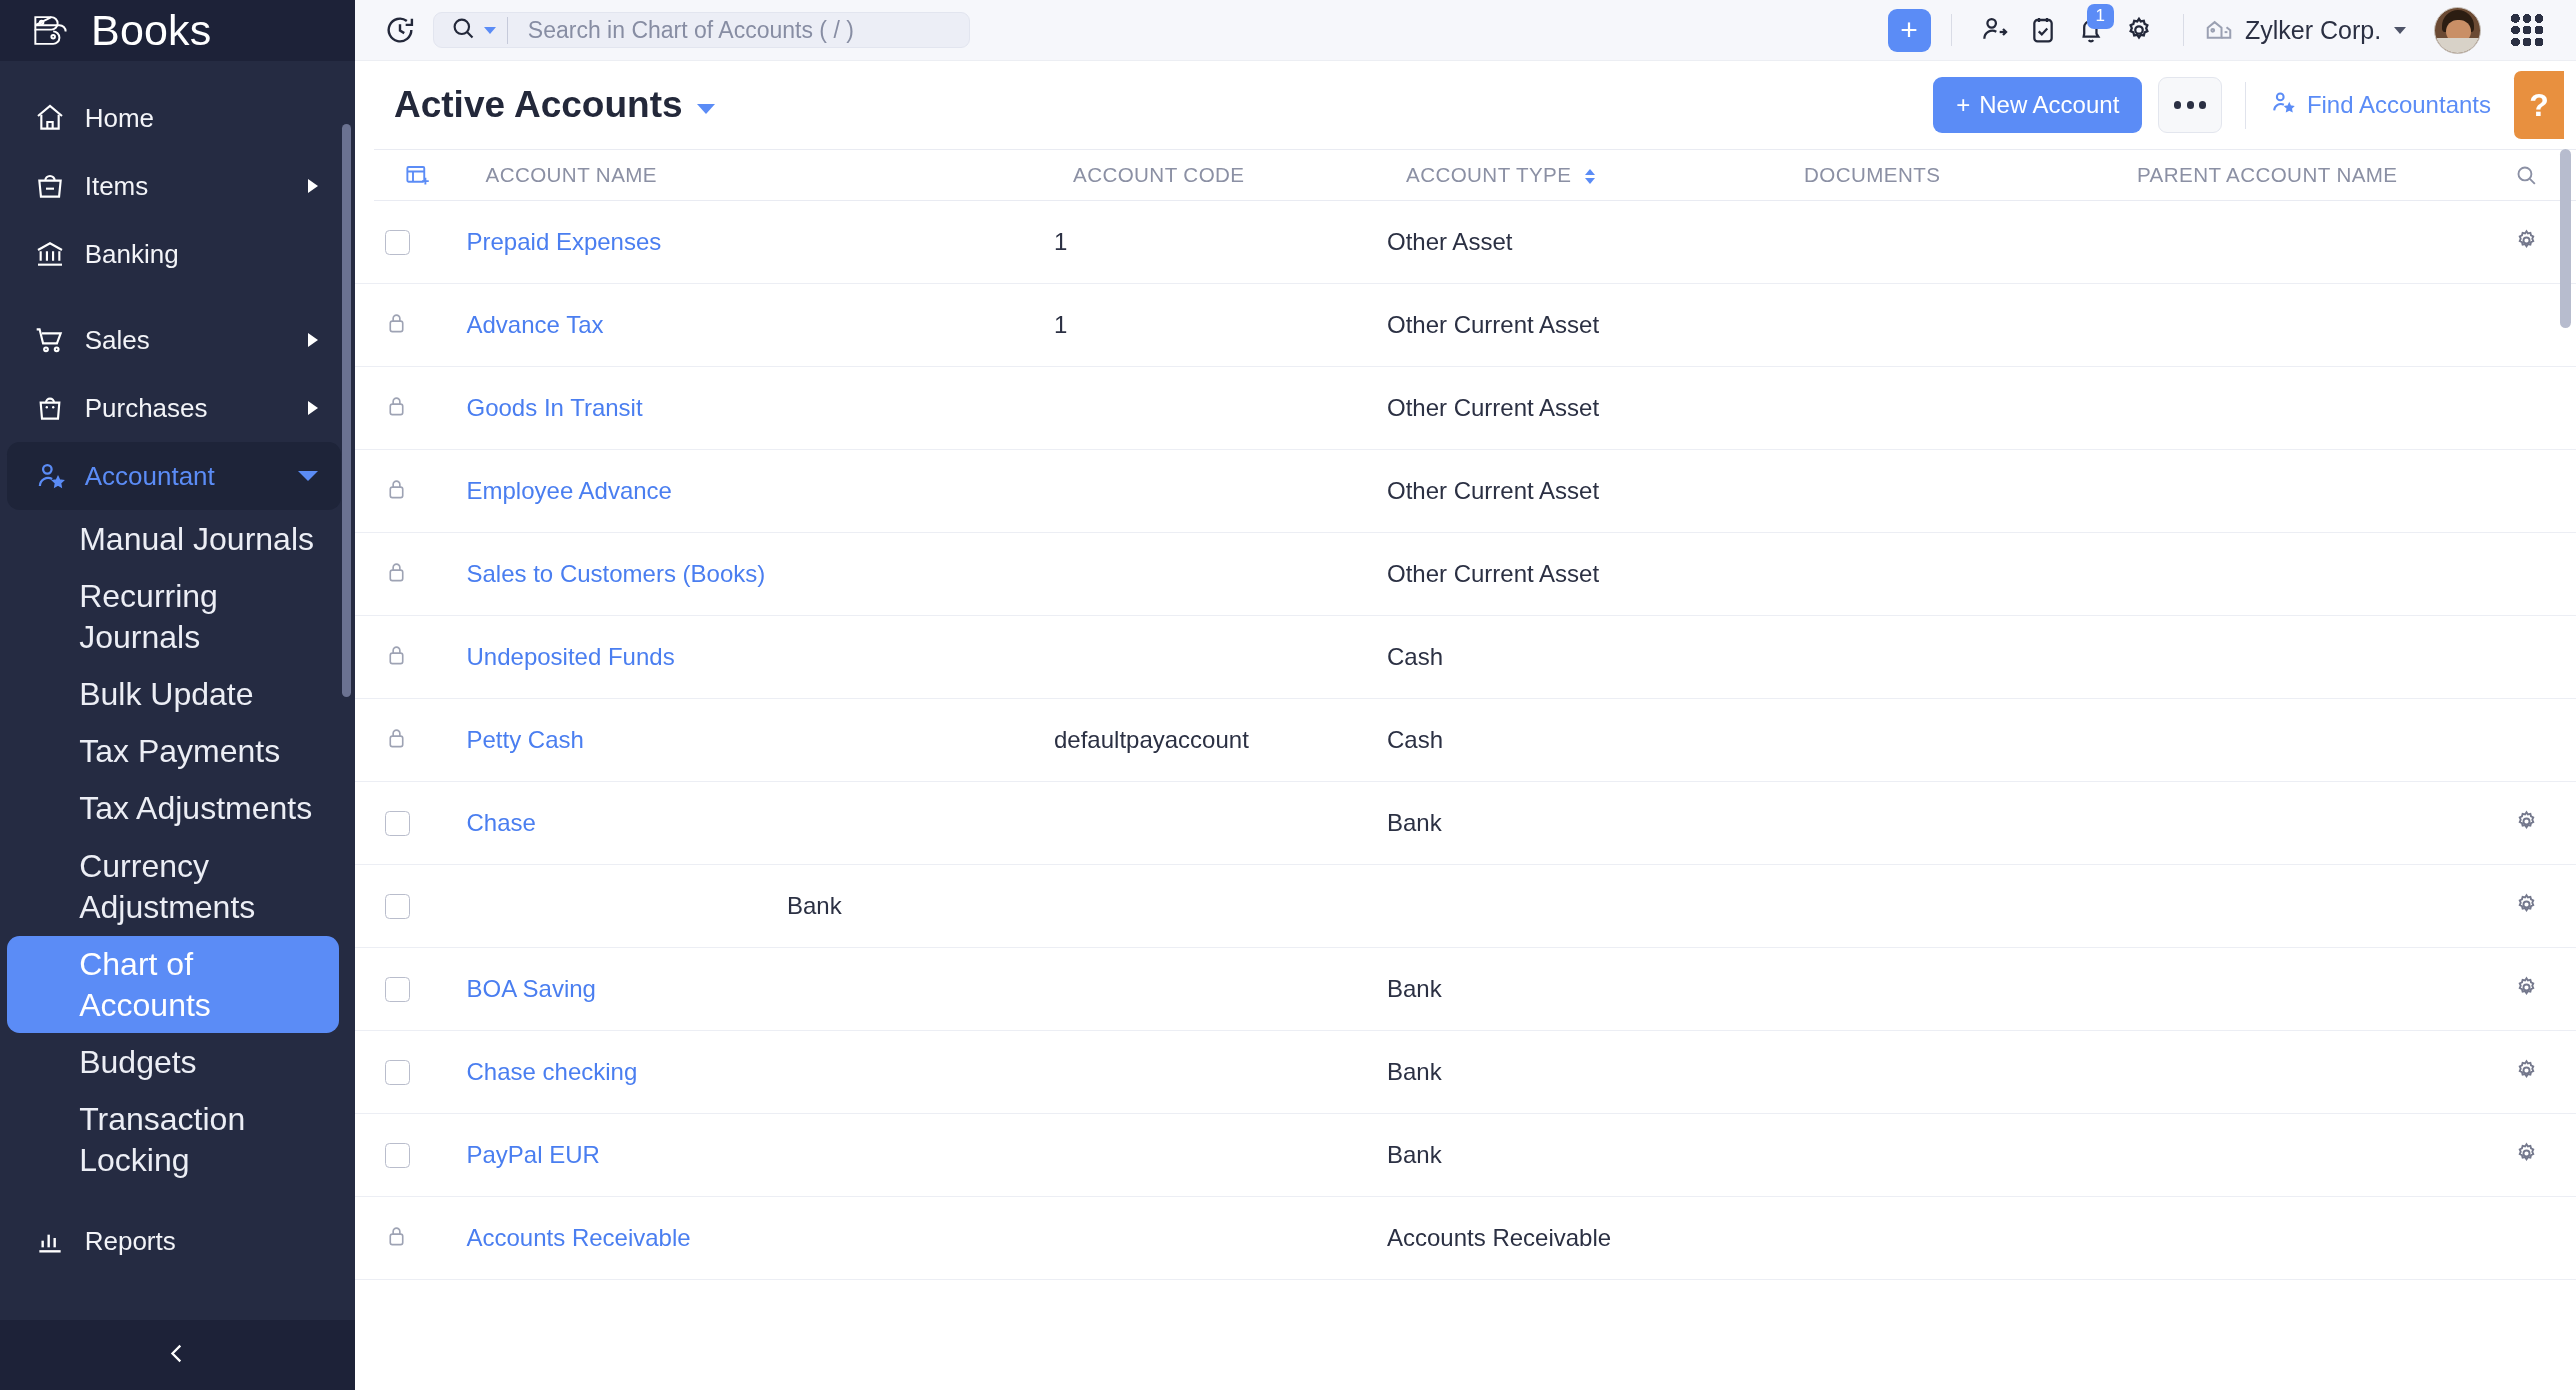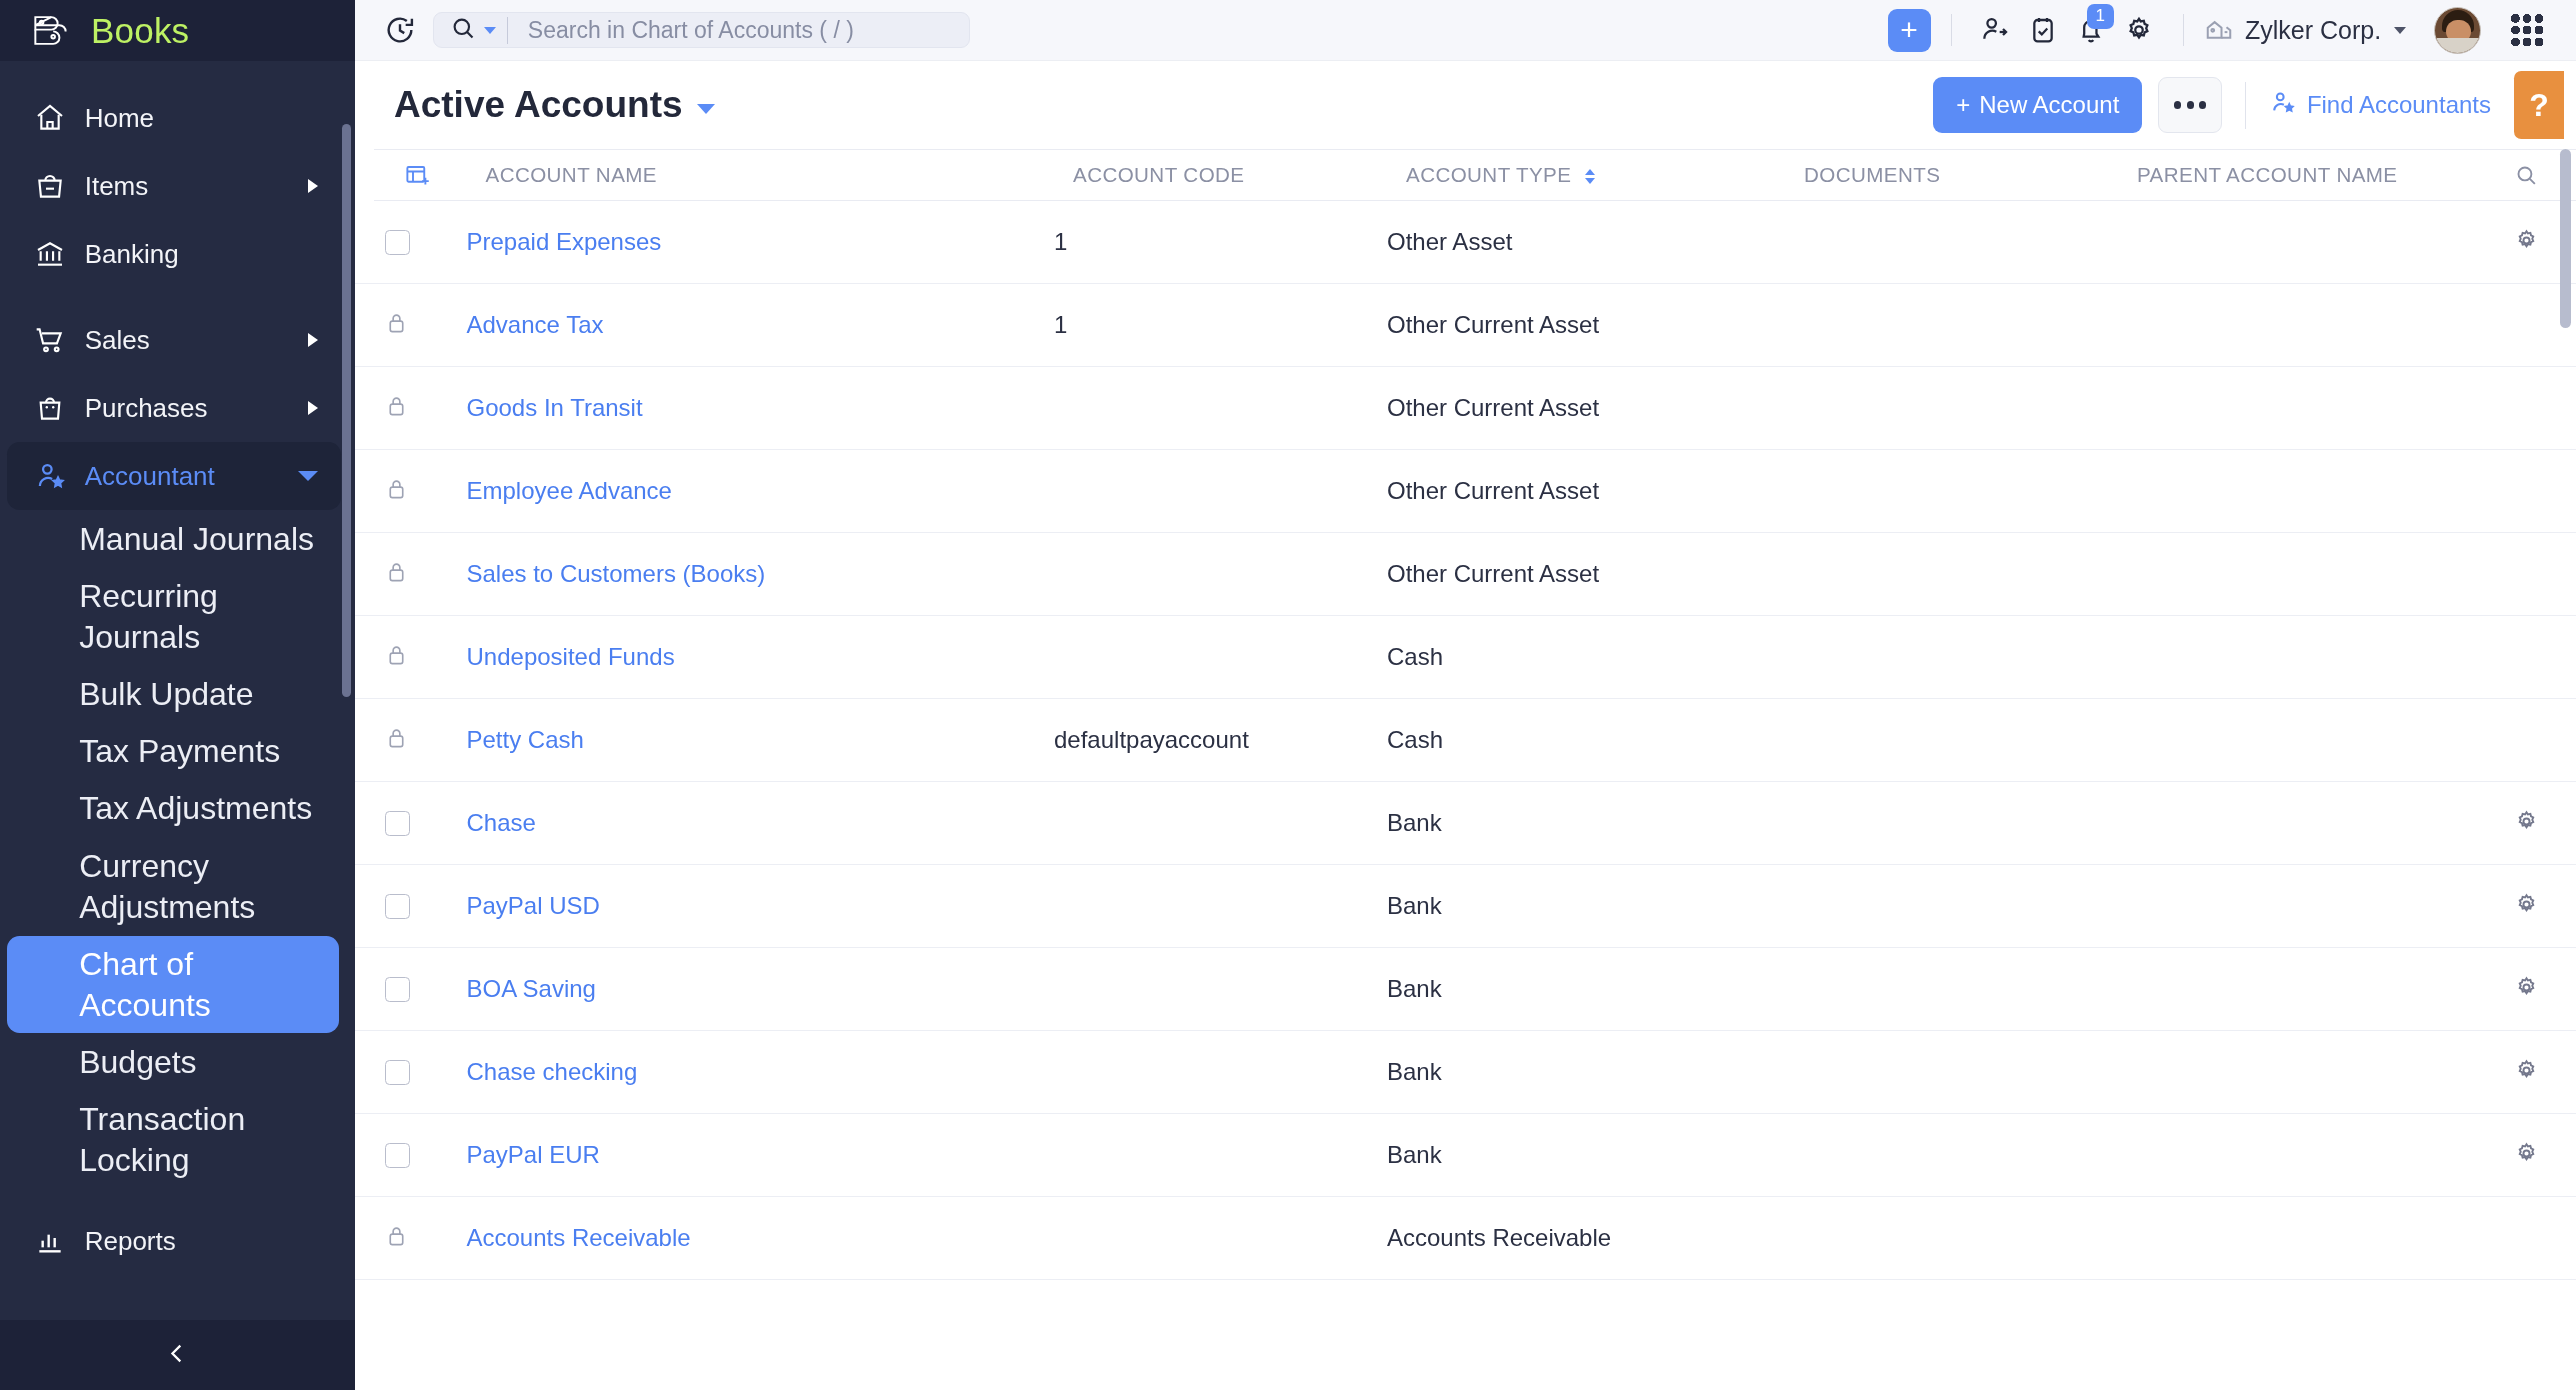--- a/index.html
+++ b/index.html
@@ -16,21 +16,21 @@
     background: #252b42; color: #fff;
     display: flex; flex-direction: column;
     position: relative; flex: 0 0 355px;
   }
   .brand {
     height: 61px; background: #1d2238;
     display: flex; align-items: center; gap: 20px;
     padding-left: 30px;
   }
   .brand-logo { width: 41px; height: 41px; flex: 0 0 41px; }
-  .brand-name { font-size: 35px; font-weight: 400; letter-spacing: 0.2px; color:#bef264; }
+  .brand-name { font-size: 43px; font-weight: 400; letter-spacing: 0.2px; color:#ffffff; }
 
   .nav {
     flex: 1 1 auto; overflow: hidden;
     padding-top: 23px; position: relative;
   }
   .nav-item {
     display: flex; align-items: center;
     height: 68px; margin: 0 14.3px 0 7.2px;
     padding-left: 27px; border-radius: 12.5px;
     cursor: pointer; position: relative;
@@ -614,21 +614,20 @@
                   <circle cx="12" cy="12" r="2.7"></circle>
                   <path d="M12 3.8l1.25 1.9 2.2-.5.55 2.2 2 .95-.85 2.1.85 2.1-2 .95-.55 2.2-2.2-.5L12 17.1l-1.25-1.9-2.2.5-.55-2.2-2-.95.85-2.1-.85-2.1 2-.95.55-2.2 2.2.5z"></path>
                 </svg></span>
             </div>
   </div>
 
   <div class="row">
     <div class="c-sel">
               <span class="chk"></span>
             </div>
-    <div class="c-name"><span class="cell-link">PayPal USD</span></div>
     <div class="c-code"><span class="cell-txt"></span></div>
     <div class="c-type"><span class="cell-txt">Bank</span></div>
     <div class="c-docs"><span class="cell-txt"></span></div>
     <div class="c-parent"><span class="cell-txt"></span></div>
     <div class="c-act">
               <span class="gear"><svg width="27" height="27" viewBox="0 0 24 24" fill="none" stroke="#5c6179" stroke-width="1.7">
                   <circle cx="12" cy="12" r="2.7"></circle>
                   <path d="M12 3.8l1.25 1.9 2.2-.5.55 2.2 2 .95-.85 2.1.85 2.1-2 .95-.55 2.2-2.2-.5L12 17.1l-1.25-1.9-2.2.5-.55-2.2-2-.95.85-2.1-.85-2.1 2-.95.55-2.2 2.2.5z"></path>
                 </svg></span>
             </div>

